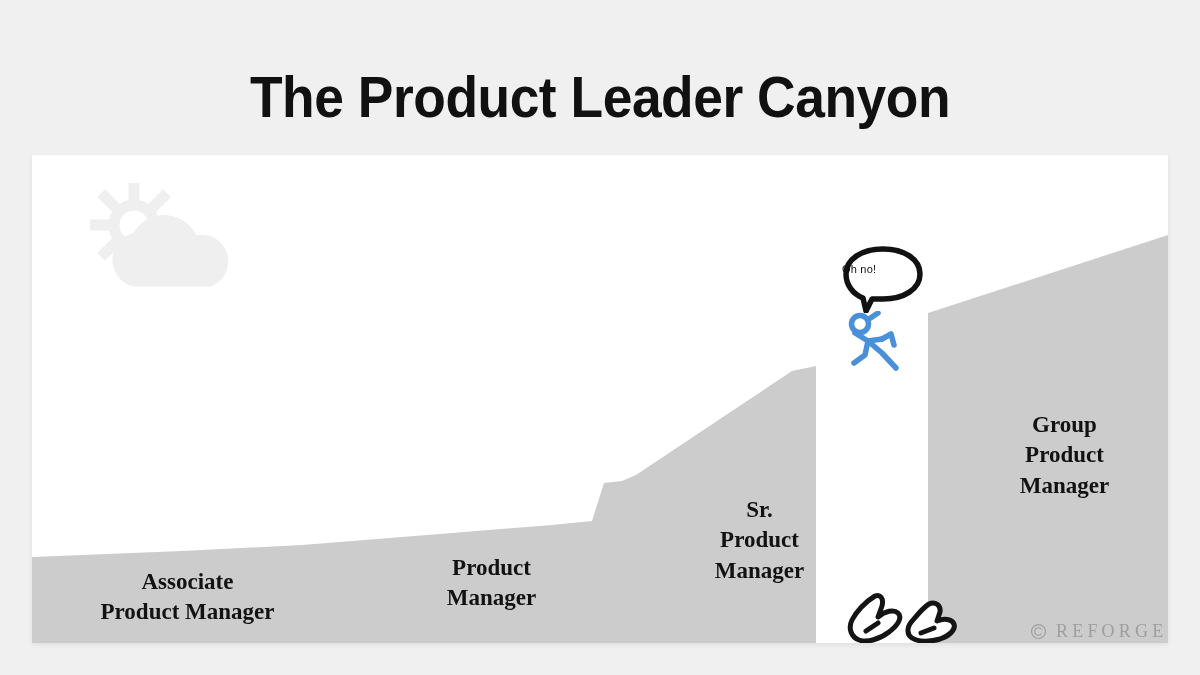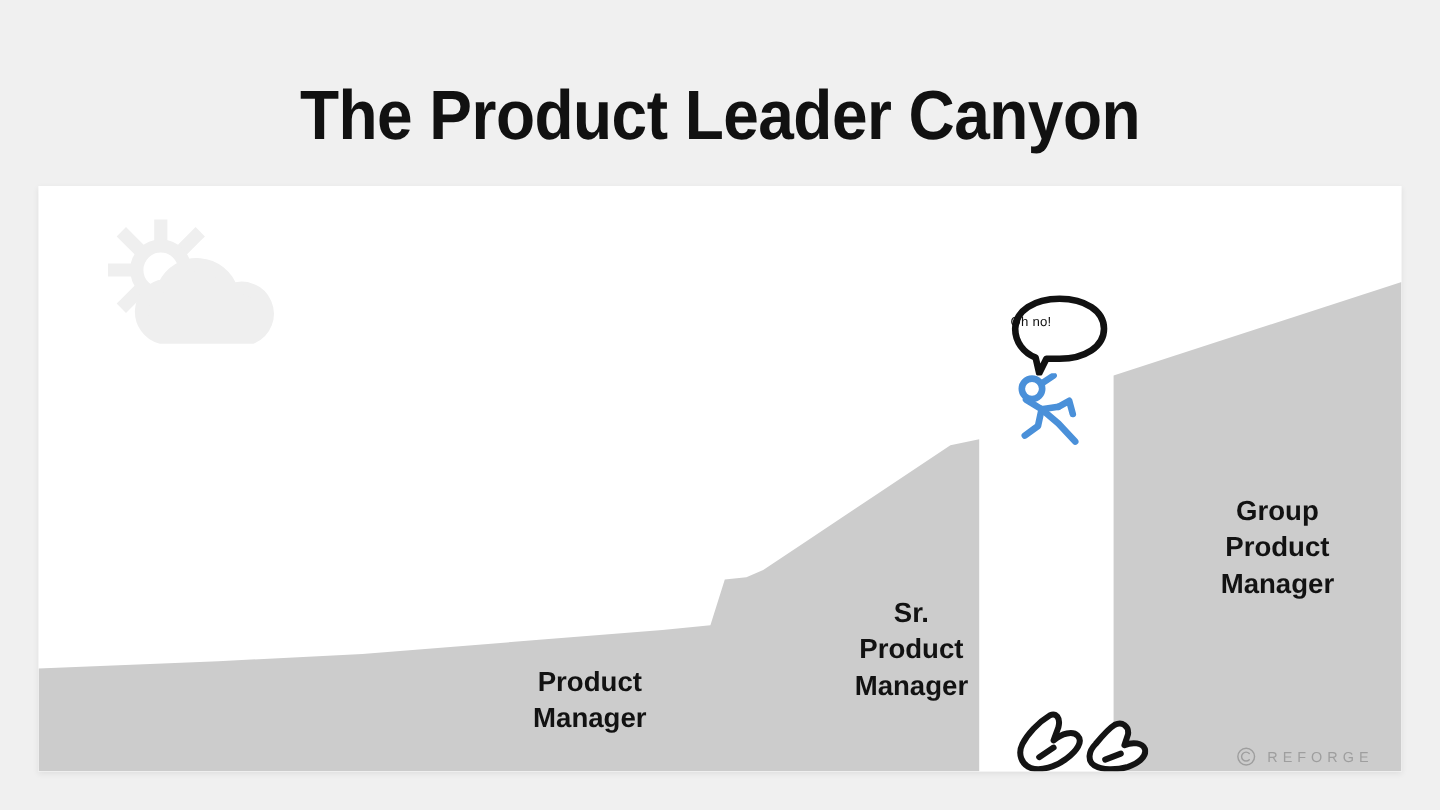--- a/index.html
+++ b/index.html
@@ -60,21 +60,21 @@
     left: 58px;
     top: 28px;
     width: 160px;
     height: 120px;
   }
 
   
   .role-label {
     position: absolute;
     text-align: center;
-    font-family: Liberation Sans, sans-serif;
+    font-family: Liberation Serif, serif;
     font-weight: bold;
     font-size: 23px;
     line-height: 1.32;
     color: #121212;
     white-space: pre-line;
     pointer-events: none;
   }
   #label-apm   { left: 18px;  top: 412px; width: 275px; }
   #label-pm    { left: 352px; top: 398px; width: 215px; }
   #label-srpm  { left: 620px; top: 326px; width: 215px; margin-top: 14px; }
@@ -128,22 +128,22 @@
     align-items: center;
     gap: 9px;
     color: #9e9e9e;
   }
   #reforge-copyright-icon {
     display: block;
     width: 17px;
     height: 17px;
   }
   #reforge-wordmark {
-    font-family: Liberation Sans, sans-serif;
-    font-size: 12px;
+    font-family: Liberation Serif, serif;
+    font-size: 18px;
     font-weight: normal;
     letter-spacing: 4.2px;
     color: #9e9e9e;
     line-height: 1;
   }
 </style>
 </head>
 <body>
 
 <h1 id="slide-title">The Product Leader Canyon</h1>
@@ -165,20 +165,22 @@
       <line x1="44" y1="2" x2="44" y2="17"></line>
       <line x1="15" y1="14" x2="25" y2="24"></line>
       <line x1="3" y1="42" x2="18" y2="42"></line>
       <line x1="15" y1="70" x2="25" y2="60"></line>
       <line x1="73" y1="14" x2="63" y2="24"></line>
     </g>
     <circle cx="44" cy="42" r="20" fill="none" stroke="#efefef" stroke-width="11"></circle>
     <path d="M44,98 a22,22 0 0 1 3,-43 a30,30 0 0 1 56,4 a20,20 0 0 1 17,39 Z" fill="#efefef" stroke="#efefef" stroke-width="11" stroke-linejoin="round"></path>
   </svg>
 
+  <div class="role-label" id="label-apm">Associate
+Product Manager</div>
   <div class="role-label" id="label-pm">Product
 Manager</div>
   <div class="role-label" id="label-srpm">Sr.
 Product
 Manager</div>
   <div class="role-label" id="label-gpm">Group
 Product
 Manager</div>
 
   <svg id="speech-bubble" viewBox="0 0 82 68">

